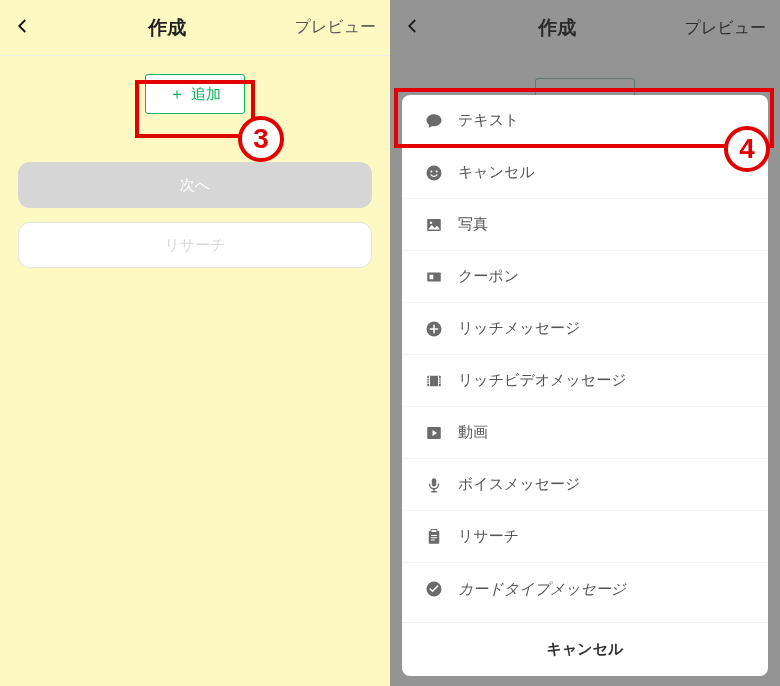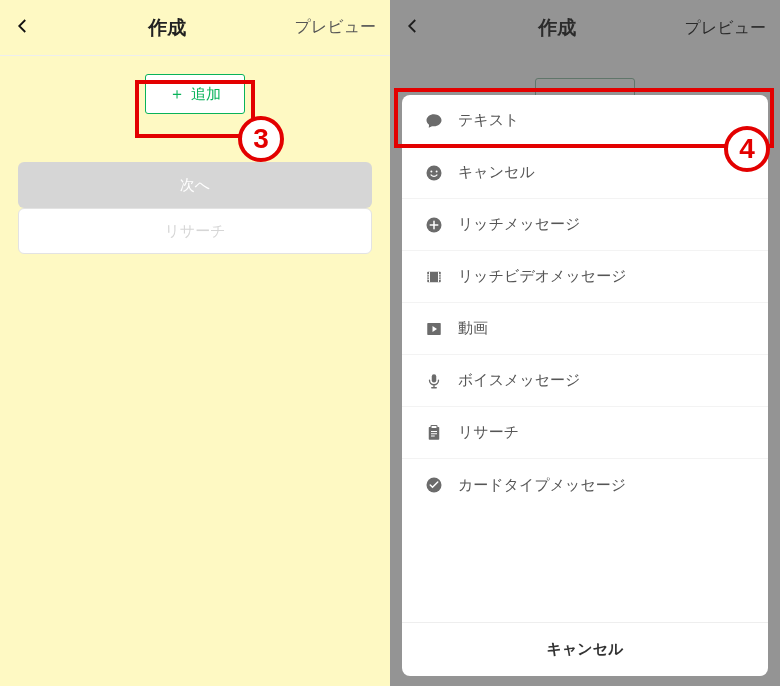--- a/index.html
+++ b/index.html
@@ -95,23 +95,24 @@
     font-size: 28px;
     font-weight: 700;
     color: #e30000;
     background: #fff;
     pointer-events: none;
   }
   .badge-3 { top: 116px; left: 238px; }
   .big-btn {
     width: 100%;
     height: 46px;
-    border-radius: 6px;
+    border-radius: 12px;
     border: none;
     font-size: 15px;
+    margin-bottom: 14px;
   }
   .next-btn {
     background: #d6d6d6;
     color: #fff;
   }
   .draft-btn {
     background: #fff;
     color: #d6d6d6;
     border: 1px solid #e3e3e3;
   }
@@ -155,21 +156,21 @@
     display: flex;
     align-items: center;
     gap: 14px;
     padding: 0 22px;
     height: 52px;
     font-size: 15px;
     color: #555;
     border-bottom: 1px solid #f3f3f3;
     cursor: pointer;
   }
-  .menu-item:last-child { border-bottom: none; }
+  .menu-item:last-child { border-bottom: none; font-style: italic; }
   .menu-icon {
     width: 20px;
     height: 20px;
     display: inline-flex;
     align-items: center;
     justify-content: center;
     color: #6b6b6b;
   }
   .menu-icon svg { width: 18px; height: 18px; fill: #6b6b6b; }
   .cancel-btn {
@@ -264,20 +265,39 @@
                 <circle cx="8.5" cy="10" r="1.3" fill="#fff"></circle>
                 <circle cx="15.5" cy="10" r="1.3" fill="#fff"></circle>
                 <path d="M8 14.5c1 1.3 2.4 2 4 2s3-.7 4-2" fill="none" stroke="#fff" stroke-width="1.6" stroke-linecap="round"></path>
               </svg>
             </span>
             <span>キャンセル</span>
           </div>
           <div class="menu-item">
             <span class="menu-icon">
               <svg viewBox="0 0 24 24">
+                <rect x="3" y="4" width="18" height="16" rx="1"></rect>
+                <circle cx="8" cy="9" r="1.6" fill="#fff"></circle>
+                <path d="M4 18l5-6 4 4 3-3 4 5z" fill="#fff"></path>
+              </svg>
+            </span>
+            <span>写真</span>
+          </div>
+          <div class="menu-item">
+            <span class="menu-icon">
+              <svg viewBox="0 0 24 24">
+                <rect x="3" y="6" width="18" height="12" rx="1"></rect>
+                <rect x="6" y="9" width="5" height="6" fill="#fff"></rect>
+              </svg>
+            </span>
+            <span>クーポン</span>
+          </div>
+          <div class="menu-item">
+            <span class="menu-icon">
+              <svg viewBox="0 0 24 24">
                 <circle cx="12" cy="12" r="10"></circle>
                 <path d="M12 7v10M7 12h10" stroke="#fff" stroke-width="2" stroke-linecap="round"></path>
               </svg>
             </span>
             <span>リッチメッセージ</span>
           </div>
           <div class="menu-item">
             <span class="menu-icon">
               <svg viewBox="0 0 24 24">
                 <rect x="3" y="5" width="18" height="14" rx="1"></rect>

